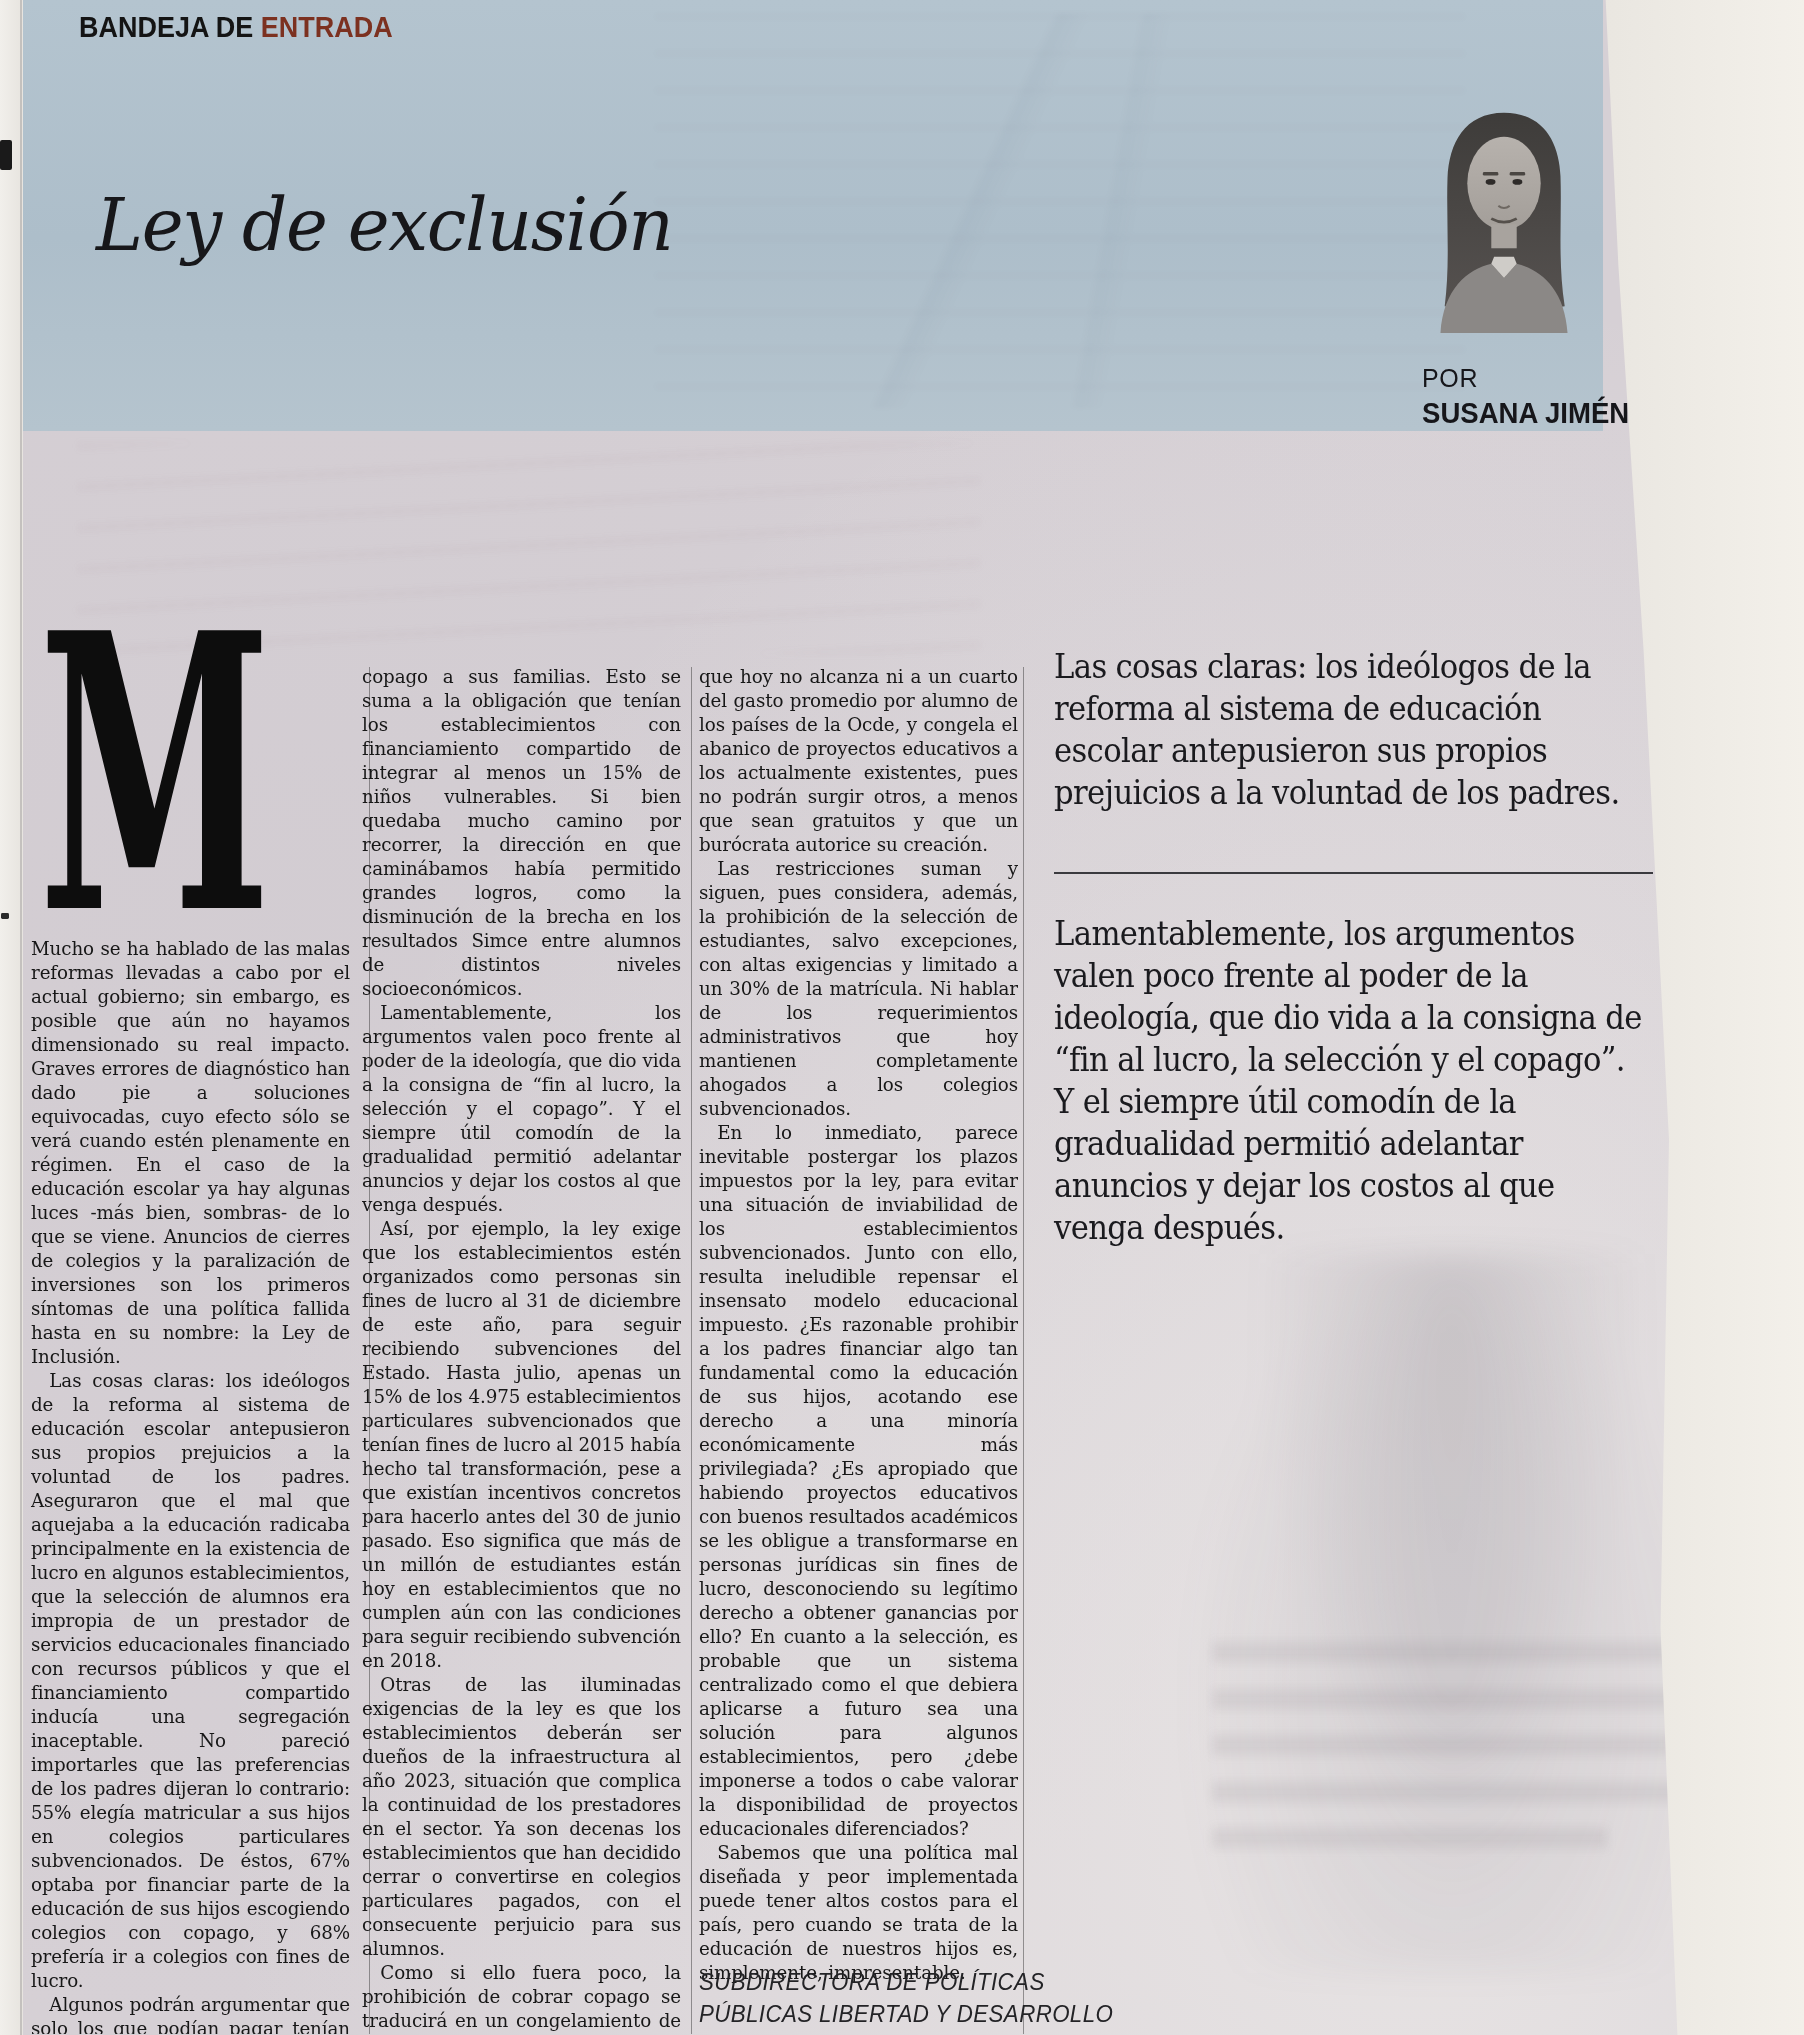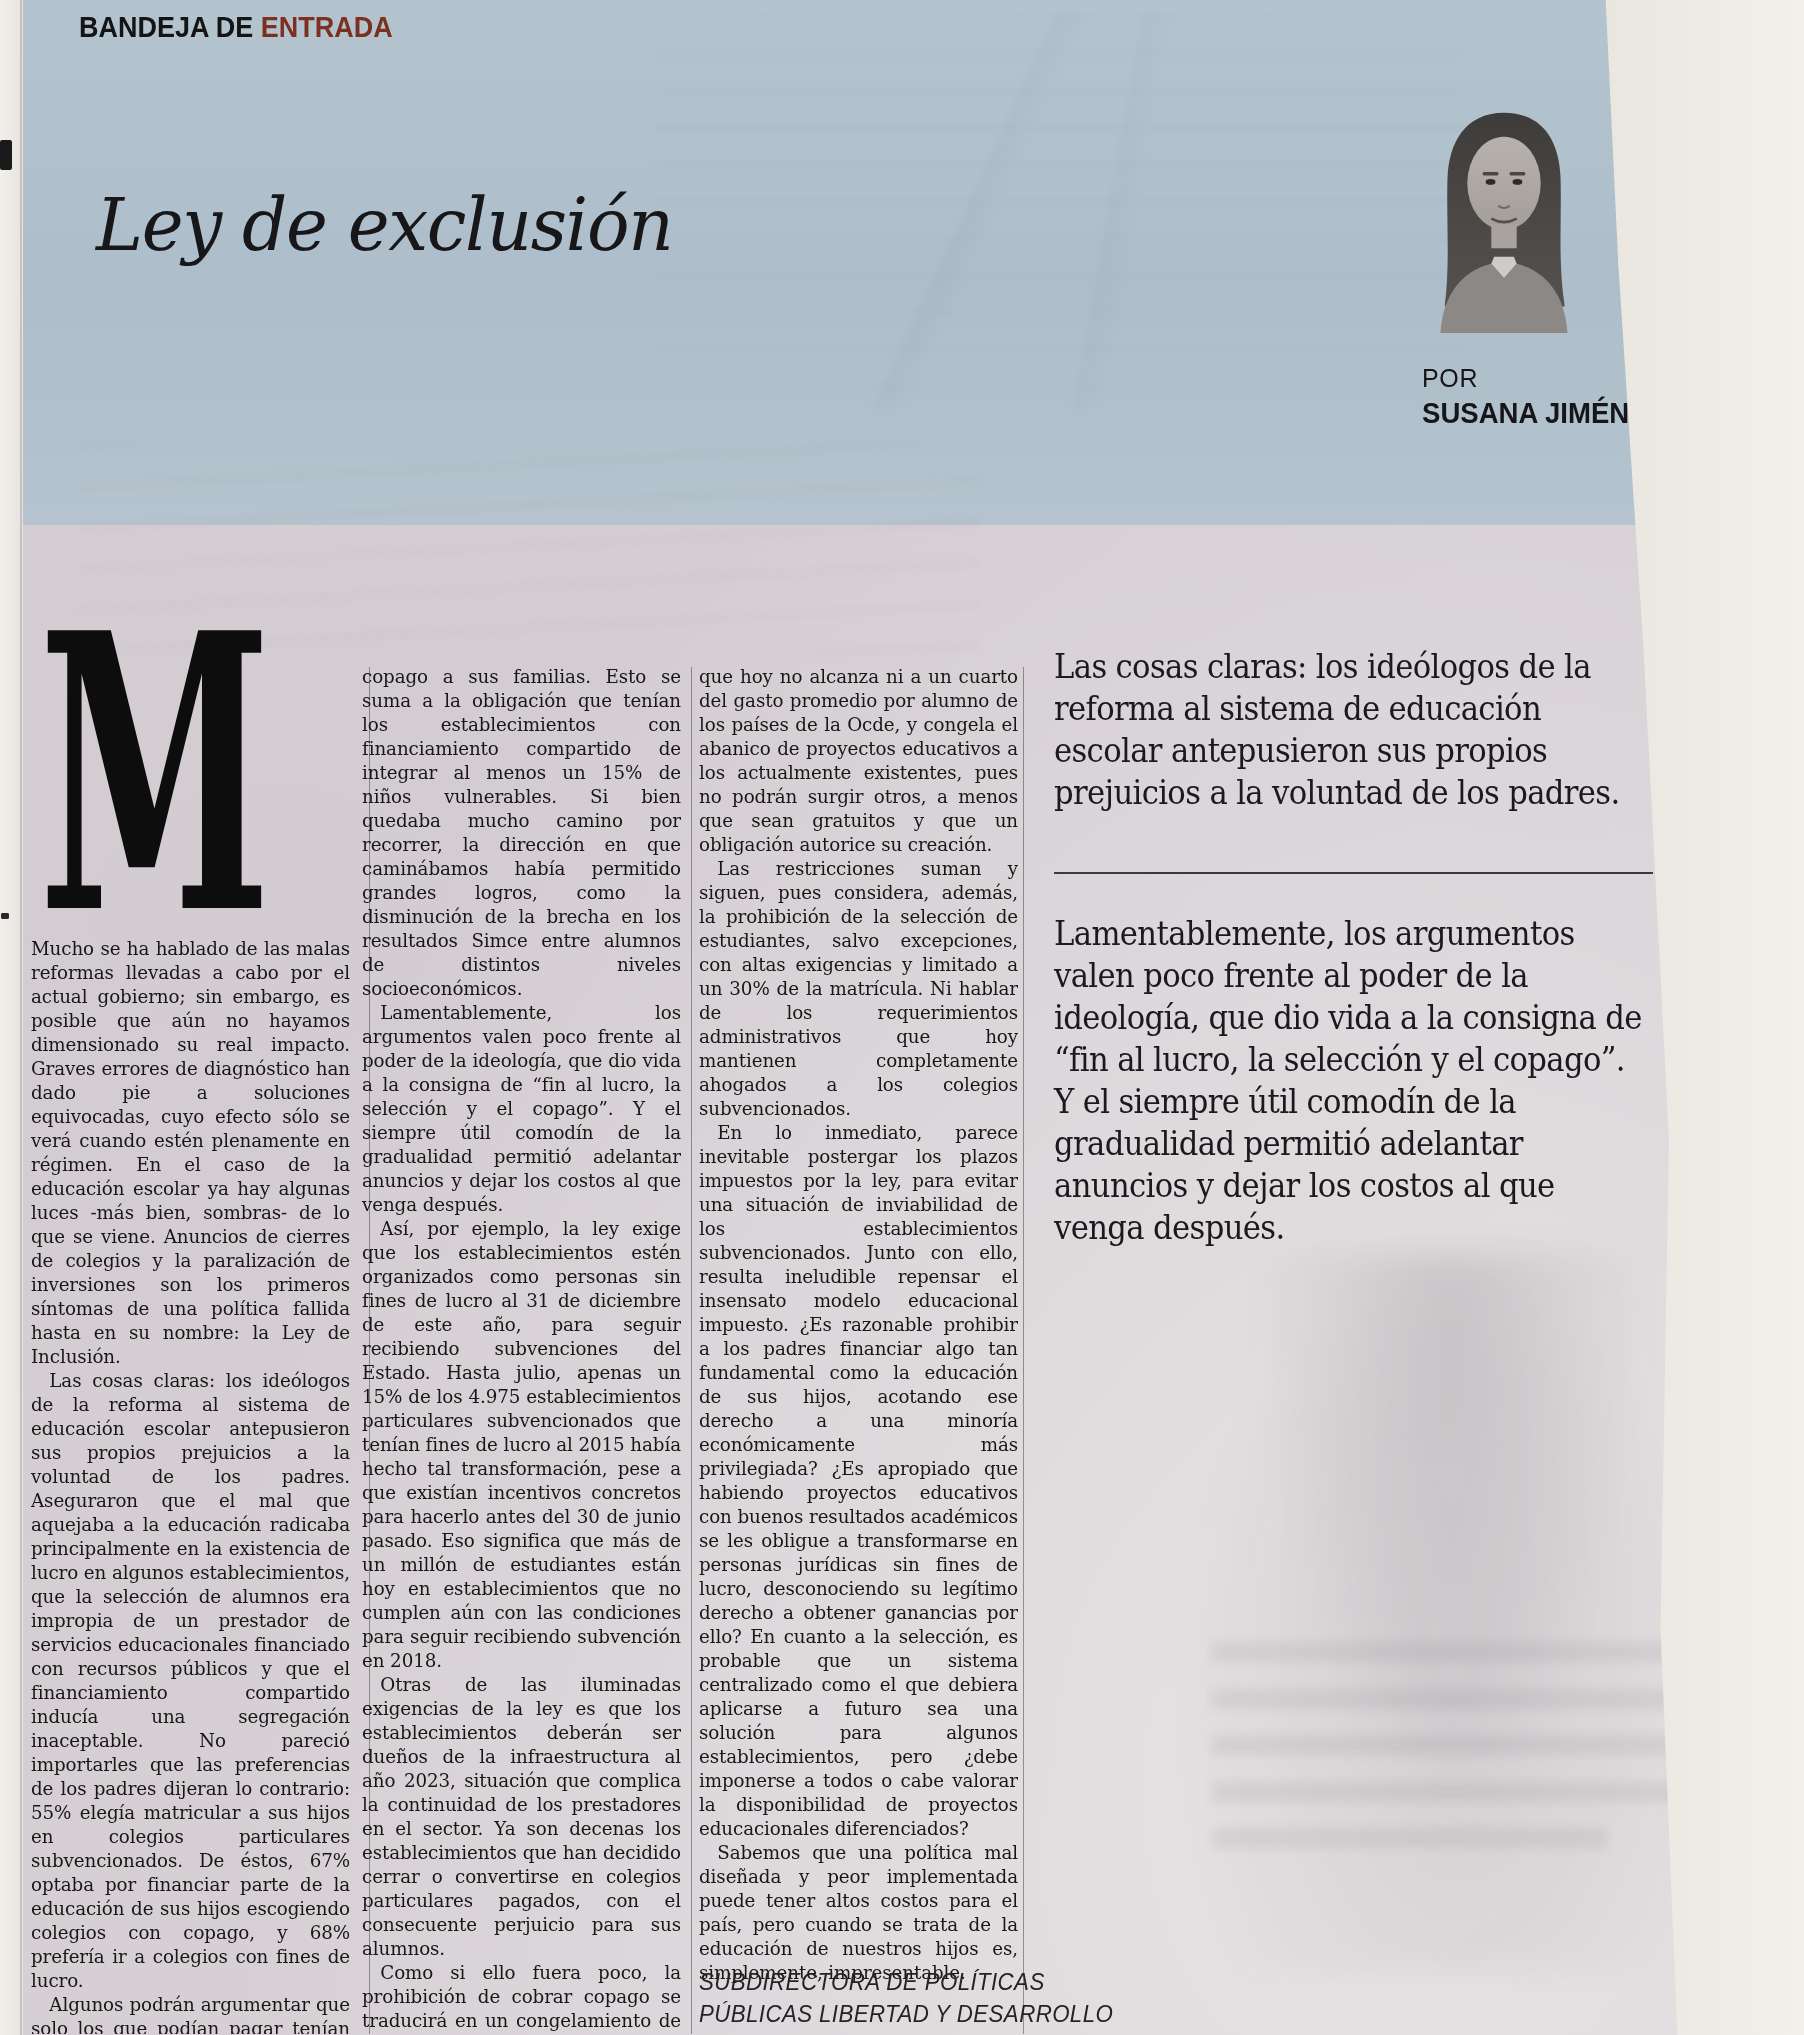--- a/index.html
+++ b/index.html
@@ -6,23 +6,22 @@
   body{
     width:1804px;height:2035px;position:relative;overflow:hidden;
     background:
       radial-gradient(ellipse at 78% 88%, rgba(246,244,240,.55), transparent 60%),
       radial-gradient(ellipse at 15% 45%, rgba(206,200,206,.45), transparent 70%),
       #d6d0d5;
     font-family:"DejaVu Serif", serif;
   }
   
   .banner{
-    position:absolute;left:21px;top:0;width:1582px;height:525px;
+    position:absolute;left:21px;top:0;width:1582px;height:431px;
     background:linear-gradient(180deg,#b4c4cf 0%,#adbeca 55%,#b5c4ce 100%);
-    padding-left:40px;
   }
   .section-label{
     position:absolute;left:58px;top:11.3px;
     font-family:"Liberation Sans",sans-serif;font-weight:bold;font-size:29px;
     color:#141414;letter-spacing:0;transform:scaleX(.93);transform-origin:left top;
     white-space:nowrap;
   }
   .section-label .accent{color:#7c3120;}
   .headline{
     position:absolute;left:75px;top:182px;
@@ -164,21 +163,21 @@
 
 <div class="col" id="col2">
   <p>copago a sus familias. Esto se suma a la obligación que tenían los establecimientos con financiamiento compartido de integrar al menos un 15% de niños vulnerables. Si bien quedaba mucho camino por recorrer, la dirección en que caminábamos había permitido grandes logros, como la disminución de la brecha en los resultados Simce entre alumnos de distintos niveles socioeconómicos.</p>
   <p class="ind">Lamentablemente, los argumentos valen poco frente al poder de la ideología, que dio vida a la consigna de “fin al lucro, la selección y el copago”. Y el siempre útil comodín de la gradualidad permitió adelantar anuncios y dejar los costos al que venga después.</p>
   <p class="ind">Así, por ejemplo, la ley exige que los establecimientos estén organizados como personas sin fines de lucro al 31 de diciembre de este año, para seguir recibiendo subvenciones del Estado. Hasta julio, apenas un 15% de los 4.975 establecimientos particulares subvencionados que tenían fines de lucro al 2015 había hecho tal transformación, pese a que existían incentivos concretos para hacerlo antes del 30 de junio pasado. Eso significa que más de un millón de estudiantes están hoy en establecimientos que no cumplen aún con las condiciones para seguir recibiendo subvención en 2018.</p>
   <p class="ind">Otras de las iluminadas exigencias de la ley es que los establecimientos deberán ser dueños de la infraestructura al año 2023, situación que complica la continuidad de los prestadores en el sector. Ya son decenas los establecimientos que han decidido cerrar o convertirse en colegios particulares pagados, con el consecuente perjuicio para sus alumnos.</p>
   <p class="ind">Como si ello fuera poco, la prohibición de cobrar copago se traducirá en un congelamiento de los aranceles hasta que el Estado pueda cubrir toda la diferencia. Ello tiene consecuencias nefastas: reduce sostenidamente el financiamiento en términos reales de los establecimientos con copago; reemplaza recursos hasta ahora aportados por las familias por fondos del Estado, desaprovechando la oportunidad de usar esos recursos en aumentar el gasto por alumno</p>
 </div>
 
 <div class="col" id="col3">
-  <p>que hoy no alcanza ni a un cuarto del gasto promedio por alumno de los países de la Ocde, y congela el abanico de proyectos educativos a los actualmente existentes, pues no podrán surgir otros, a menos que sean gratuitos y que un obligación autorice su creación.</p>
+  <p>que hoy no alcanza ni a un cuarto del gasto promedio por alumno de los países de la Ocde, y congela el abanico de proyectos educativos a los actualmente existentes, pues no podrán surgir otros, a menos que sean gratuitos y que un burócrata autorice su creación.</p>
   <p class="ind">Las restricciones suman y siguen, pues considera, además, la prohibición de la selección de estudiantes, salvo excepciones, con altas exigencias y limitado a un 30% de la matrícula. Ni hablar de los requerimientos administrativos que hoy mantienen completamente ahogados a los colegios subvencionados.</p>
   <p class="ind">En lo inmediato, parece inevitable postergar los plazos impuestos por la ley, para evitar una situación de inviabilidad de los establecimientos subvencionados. Junto con ello, resulta ineludible repensar el insensato modelo educacional impuesto. ¿Es razonable prohibir a los padres financiar algo tan fundamental como la educación de sus hijos, acotando ese derecho a una minoría económicamente más privilegiada? ¿Es apropiado que habiendo proyectos educativos con buenos resultados académicos se les obligue a transformarse en personas jurídicas sin fines de lucro, desconociendo su legítimo derecho a obtener ganancias por ello? En cuanto a la selección, es probable que un sistema centralizado como el que debiera aplicarse a futuro sea una solución para algunos establecimientos, pero ¿debe imponerse a todos o cabe valorar la disponibilidad de proyectos educacionales diferenciados?</p>
   <p class="ind">Sabemos que una política mal diseñada y peor implementada puede tener altos costos para el país, pero cuando se trata de la educación de nuestros hijos es, simplemente, impresentable.</p>
 </div>
 
 <div class="pq" id="pq1">Las cosas claras: los ideólogos de la reforma al sistema de educación escolar antepusieron sus propios prejuicios a la voluntad de los padres.</div>
 <div class="pq-rule"></div>
 <div class="pq" id="pq2">Lamentablemente, los argumentos valen poco frente al poder de la ideología, que dio vida a la consigna de “fin al lucro, la selección y el copago”. Y el siempre útil comodín de la gradualidad permitió adelantar anuncios y dejar los costos al que venga después.</div>
 
 <div class="credit">

